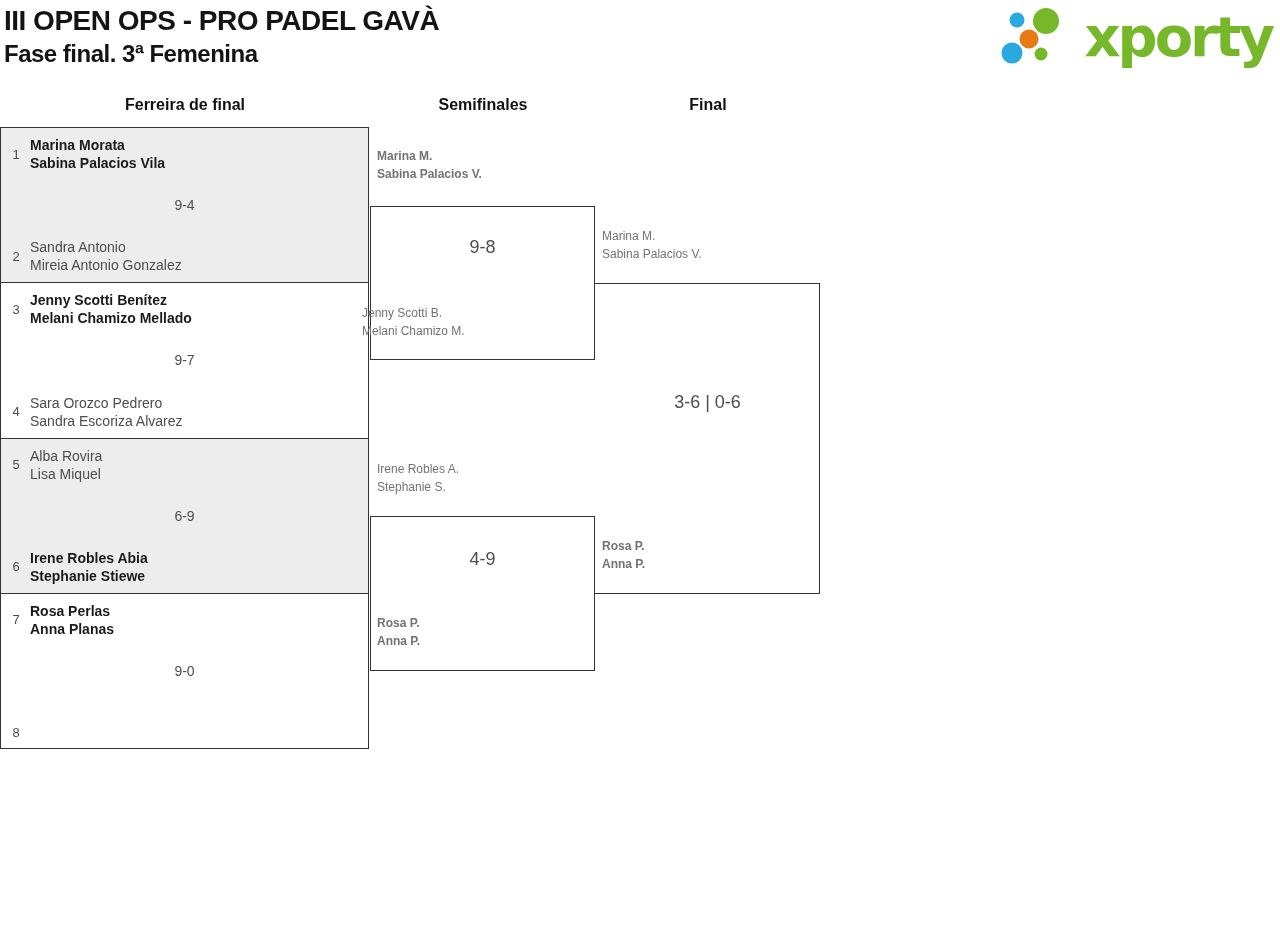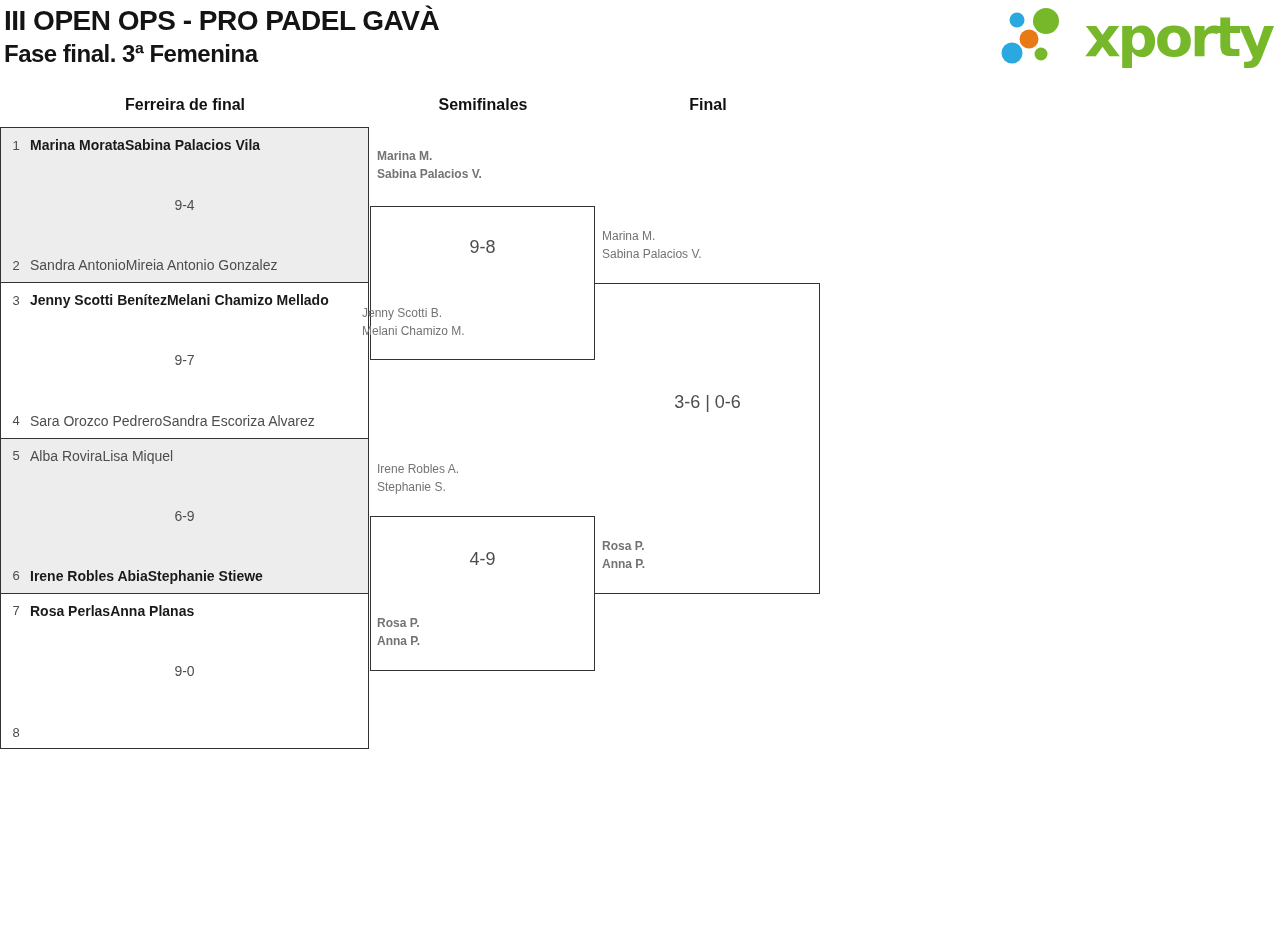--- a/index.html
+++ b/index.html
@@ -52,21 +52,21 @@
   .team{
     position:absolute;left:0;display:flex;align-items:center;
     gap:6px;padding-left:7px;
   }
   .team.top{top:8px;}
   .team.bottom{bottom:8px;}
   .seed{
     width:16px;text-align:center;flex:0 0 16px;
     font-size:13px;color:#4d4d4d;
   }
-  .names{display:flex;flex-direction:row;}
+  .names{display:flex;flex-direction:column;}
   .names span{
     font-size:14px;line-height:18px;color:#4d4d4d;white-space:nowrap;
   }
   .winner span{font-weight:700;color:#1a1a1a;}
   .qf-score{
     position:absolute;inset:0;display:flex;align-items:center;justify-content:center;
     font-size:14px;color:#4d4d4d;pointer-events:none;
   }
   
   .match-box{

